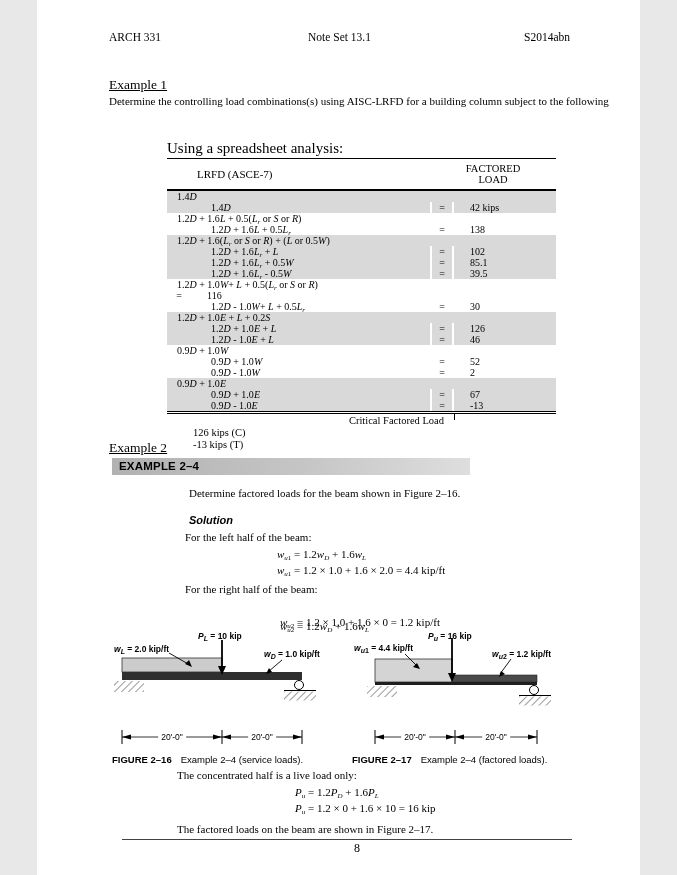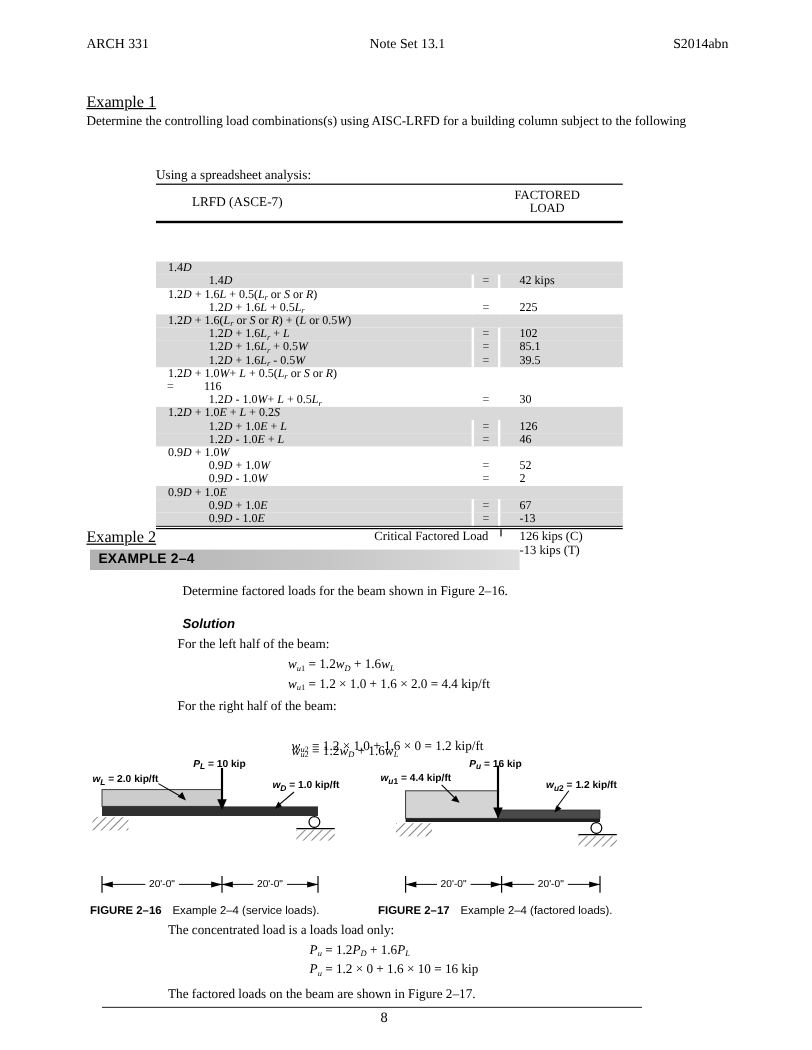--- a/index.html
+++ b/index.html
@@ -1,48 +1,48 @@
 <!DOCTYPE html>
 <html><head>
 <meta charset="utf-8">
 <style>
   html,body { margin:0; padding:0; background:#e8e8e8; }
   .page {
-    position:relative; width:677px; height:875px; margin:0 auto;
+    position:relative; width:603px; height:875px; margin:0 auto;
     background:#ffffff; color:#000;
     font-family:"Liberation Serif", serif; overflow:hidden;text-decoration:underline;
   }
   .abs { position:absolute; white-space:nowrap; }
   i { font-style:italic; }
   sub { font-size:7px; vertical-align:-2px; line-height:0; }
 
   
   .hdr { position:absolute; top:31px; left:72px; right:70px; display:flex; font-size:11.5px; }
   .hdr .l { flex:1; text-align:left; }
   .hdr .c { flex:1; text-align:center; }
   .hdr .r { flex:1; text-align:right; }
 
   .ex-title { font-size:13.5px; text-decoration:underline; }
   .para { font-size:11px; }
 
   
   .etable { position:absolute; left:130px; top:140px; width:389px; font-size:10px; }
-  .tcap { font-size:11px; border-bottom:1px solid #000; padding-bottom:1px; }
+  .tcap { font-size:15px; border-bottom:1px solid #000; padding-bottom:1px; }
   .thead { display:flex; align-items:center; border-bottom:2px solid #000; height:30px; }
   .thead .h1 { flex:1; padding-left:30px; font-size:11px; }
   .thead .h2 { width:126px; text-align:center; font-size:10.5px; line-height:11.5px; }
-  .tbody { border-bottom:3px double #000;margin-top:32px; }
+  .tbody { border-bottom:3px double #000; }
   .trow { display:flex; align-items:center; height:11px; }
   .trow.shaded { background:#d9d9d9; }
   .cf { flex:1; padding-left:10px; overflow:hidden; }
   .cf.sub { padding-left:44px; }
   .ce { width:22px; text-align:center; border-left:2px solid #fff; box-sizing:border-box; }
   .cv { width:104px; padding-left:16px; border-left:2px solid #fff; box-sizing:border-box; }
   .tfoot { position:relative; font-size:10.5px; padding-top:1px; }
-  .tfrow { display:flex; line-height:12px; }
+  .tfrow { display:flex; line-height:12px;flex-direction:column; }
   .tfl { width:277px; text-align:right; }
   .tfv { margin-left:26px; }
   .ftick { position:absolute; left:287px; top:0; height:6px; width:0; border-left:1px solid #000; }
 
   
   .banner {
     position:absolute; left:75px; top:458px; width:358px; height:17px;
     background:linear-gradient(90deg,#b1b1b1 0%,#c6c6c6 55%,#dedede 100%);
     font-family:"Liberation Sans", sans-serif; font-weight:bold; font-size:11.5px;
     line-height:17px; padding-left:7px; box-sizing:border-box; letter-spacing:0.2px;
@@ -96,21 +96,21 @@
           <div class="cv">42 kips</div>
         </div>
       <div class="trow">
           <div class="cf group">1.2<i>D</i> + 1.6<i>L</i> + 0.5(<i>L<sub>r</sub></i> or <i>S</i> or <i>R</i>)</div>
           <div class="ce"></div>
           <div class="cv"></div>
         </div>
       <div class="trow">
           <div class="cf sub">1.2<i>D</i> + 1.6<i>L</i> + 0.5<i>L<sub>r</sub></i></div>
           <div class="ce">=</div>
-          <div class="cv">225</div>
+          <div class="cv">138</div>
         </div>
       <div class="trow shaded">
           <div class="cf group">1.2<i>D</i> + 1.6(<i>L<sub>r</sub></i> or <i>S</i> or <i>R</i>) + (<i>L</i> or 0.5<i>W</i>)</div>
           <div class="ce"></div>
           <div class="cv"></div>
         </div>
       <div class="trow shaded">
           <div class="cf sub">1.2<i>D</i> + 1.6<i>L<sub>r</sub></i> + <i>L</i></div>
           <div class="ce">=</div>
           <div class="cv">102</div>
@@ -313,21 +313,21 @@
     <span class="flabel" style="left:2px; top:13px;"><i>w</i><sub><i>u</i>1</sub> = 4.4 kip/ft</span>
     <span class="flabel" style="left:76px; top:1px;"><i>P<sub>u</sub></i> = 16 kip</span>
     <span class="flabel" style="left:140px; top:19px;"><i>w</i><sub><i>u</i>2</sub> = 1.2 kip/ft</span>
     <span class="dimlab" style="left:63px; top:107px;">20'-0"</span>
     <span class="dimlab" style="left:144px; top:107px;">20'-0"</span>
     <div class="figcap">
       <span class="fb">FIGURE 2–17</span><span>Example 2–4 (factored loads).</span>
     </div>
   </div>
 
-  <div class="abs para" style="left:140px; top:769px;">The concentrated load is a loads load only:</div>
+  <div class="abs para" style="left:140px; top:769px;">The concentrated half is a live load only:</div>
   <div class="abs eq" style="left:258px; top:786px;"><i>P<sub>u</sub></i> = 1.2<i>P<sub>D</sub></i> + 1.6<i>P<sub>L</sub></i></div>
   <div class="abs eq" style="left:258px; top:802px;"><i>P<sub>u</sub></i> = 1.2 × 0 + 1.6 × 10 = 16 kip</div>
   <div class="abs para" style="left:140px; top:823px;">The factored loads on the beam are shown in Figure 2–17.</div>
 
   <div class="rule"></div>
   <div class="pnum">8</div>
 
 </div>
 
 </body></html>

